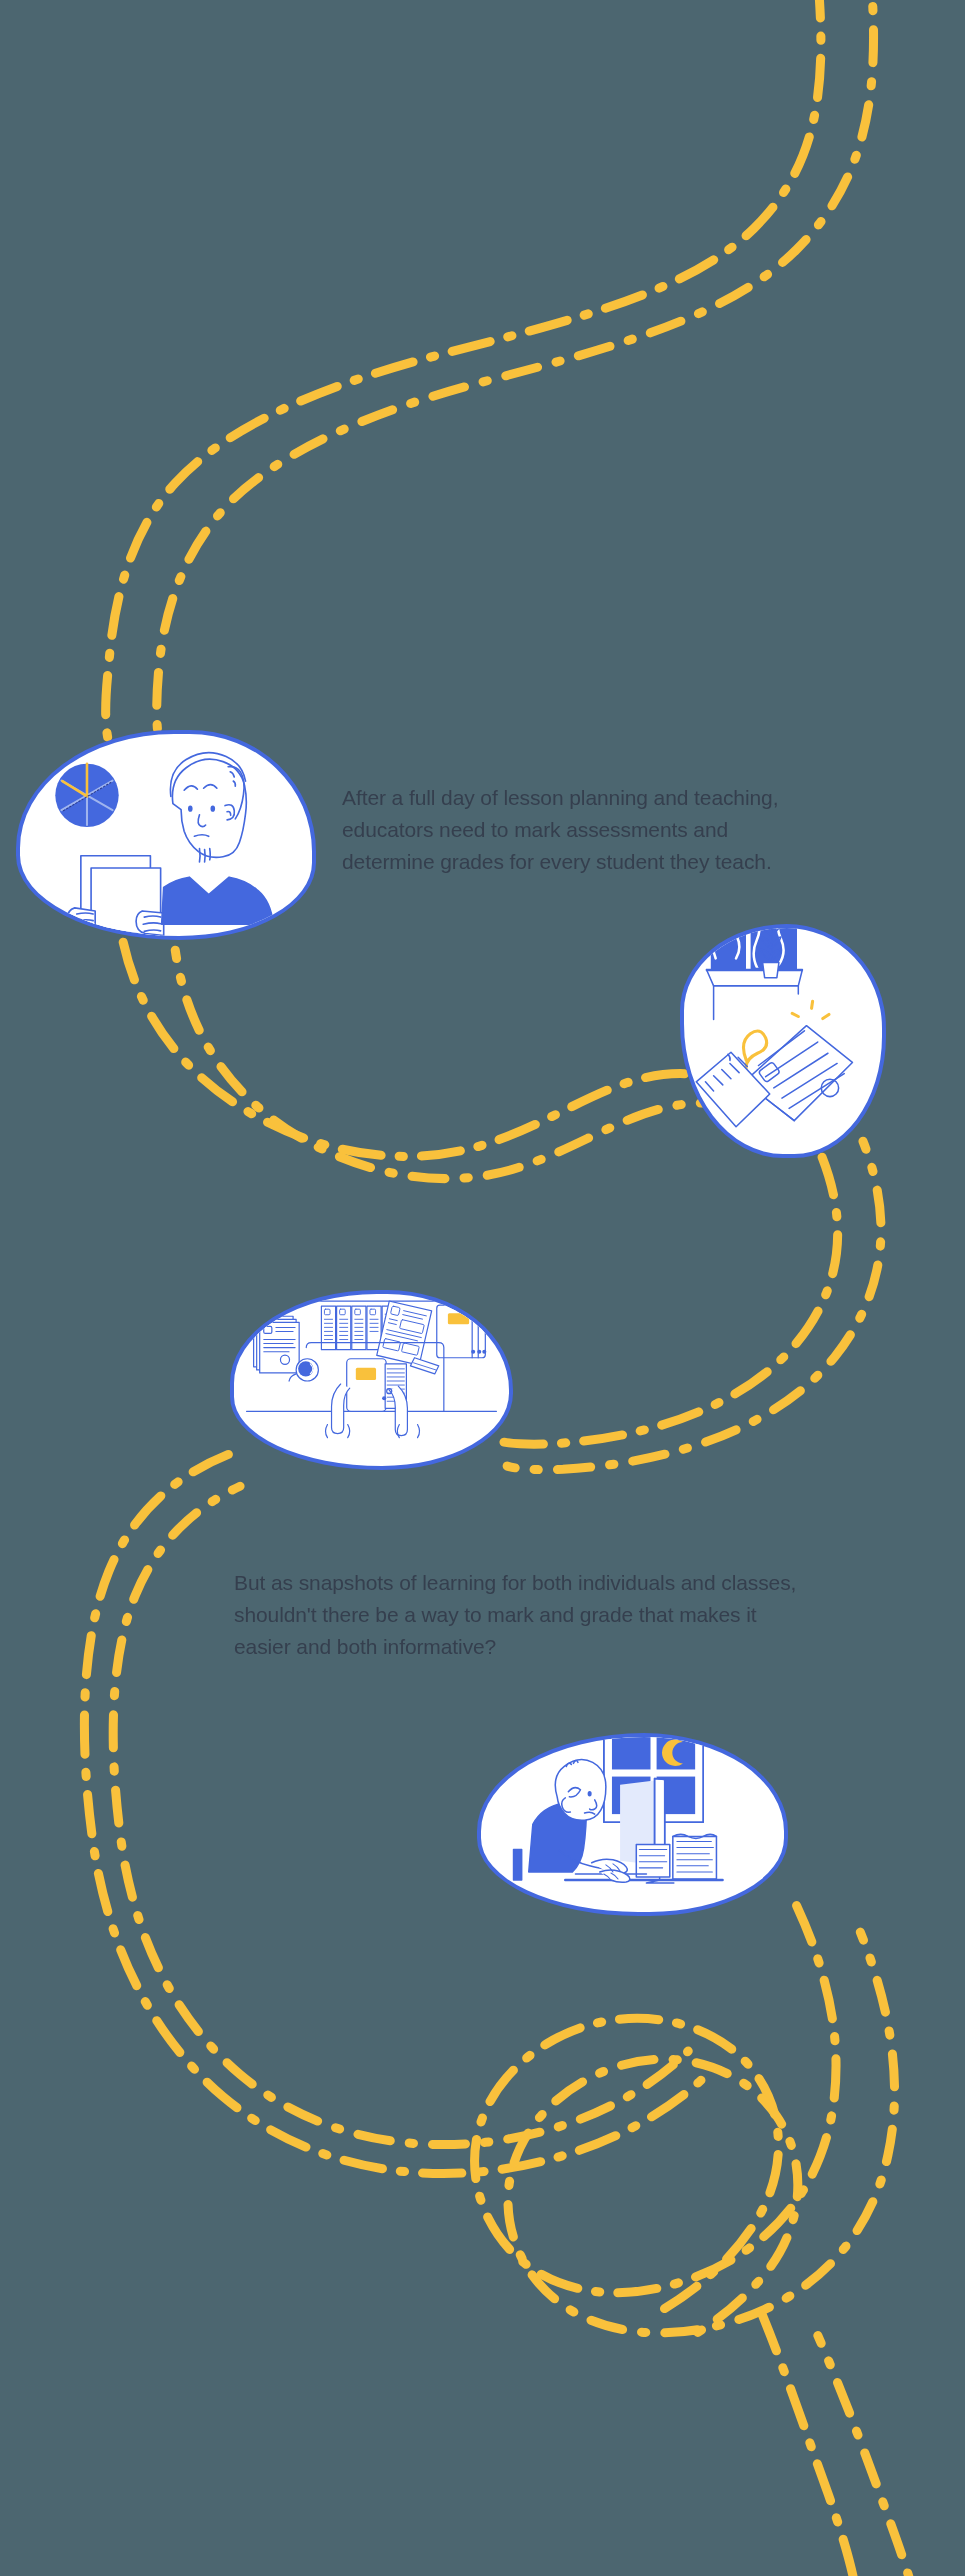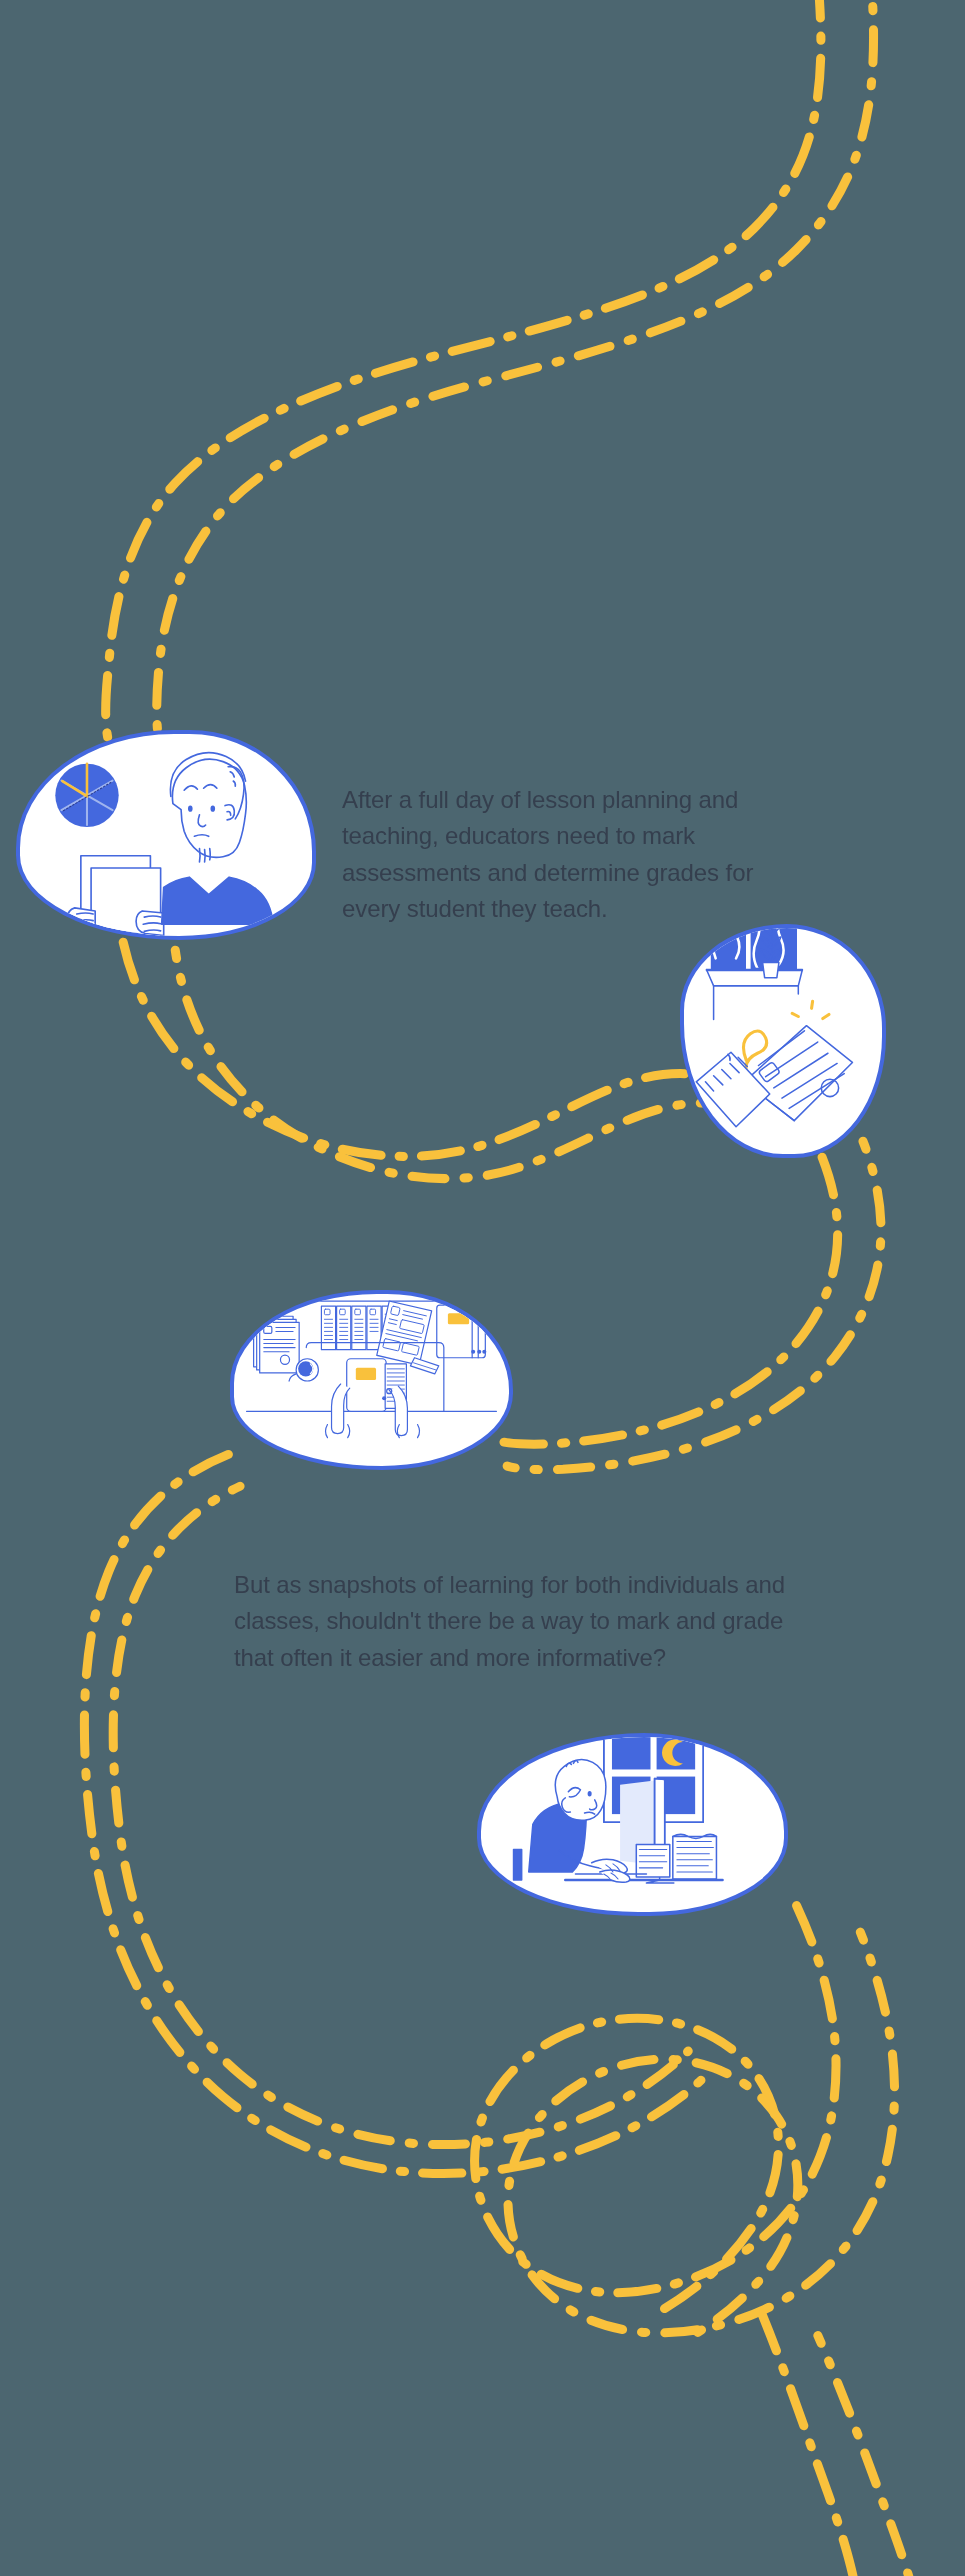--- a/index.html
+++ b/index.html
@@ -59,21 +59,21 @@
   .blob-4{
     left:477px; top:1733px;
     width:311px; height:183px;
     border-radius:58% 50% 48% 56% / 58% 58% 46% 46%;
   }
 
   
   .para{
     position:absolute;
     color:#353F4E;
-    font-size:24px;
+    font-size:21px;
     line-height:1.52;
     letter-spacing:-0.1px;
     font-weight:400;
     white-space:pre-line;
   }
   .para-1{ left:342px; top:782px; width:451px; }
   .para-2{ left:206px; top:1120px; width:425px; }
   .para-3{ left:234px; top:1567px; width:568px; }
 </style>
 </head>
@@ -451,16 +451,16 @@
         <path d="M212 248 q20 -10 42 -6 q18 4 26 14 q6 8 -4 12 q-14 4 -30 0" fill="#FFFFFF"></path>
         <path d="M228 266 q18 -6 36 -2 q16 4 22 12 q4 8 -6 10 q-16 2 -30 -4" fill="#FFFFFF"></path>
         <path d="M240 252 q10 6 14 14 M254 250 q10 6 14 14 M236 270 q10 5 14 12 M250 268 q10 5 14 12" stroke-width="2"></path>
 
         <path d="M58 222 L58 282 L74 282 L74 222 Z" fill="#4468DE" stroke="#4468DE"></path>
       </g>
     </svg>
   </div>
 
   <div class="para para-1">After a full day of lesson planning and teaching, educators need to mark assessments and determine grades for every student they teach.</div>
-  <div class="para para-3">But as snapshots of learning for both individuals and classes, shouldn't there be a way to mark and grade that often it easier and more informative?</div>
+  <div class="para para-3">But as snapshots of learning for both individuals and classes, shouldn't there be a way to mark and grade that makes it easier and both informative?</div>
 
 </div>
 
 
 </body></html>

